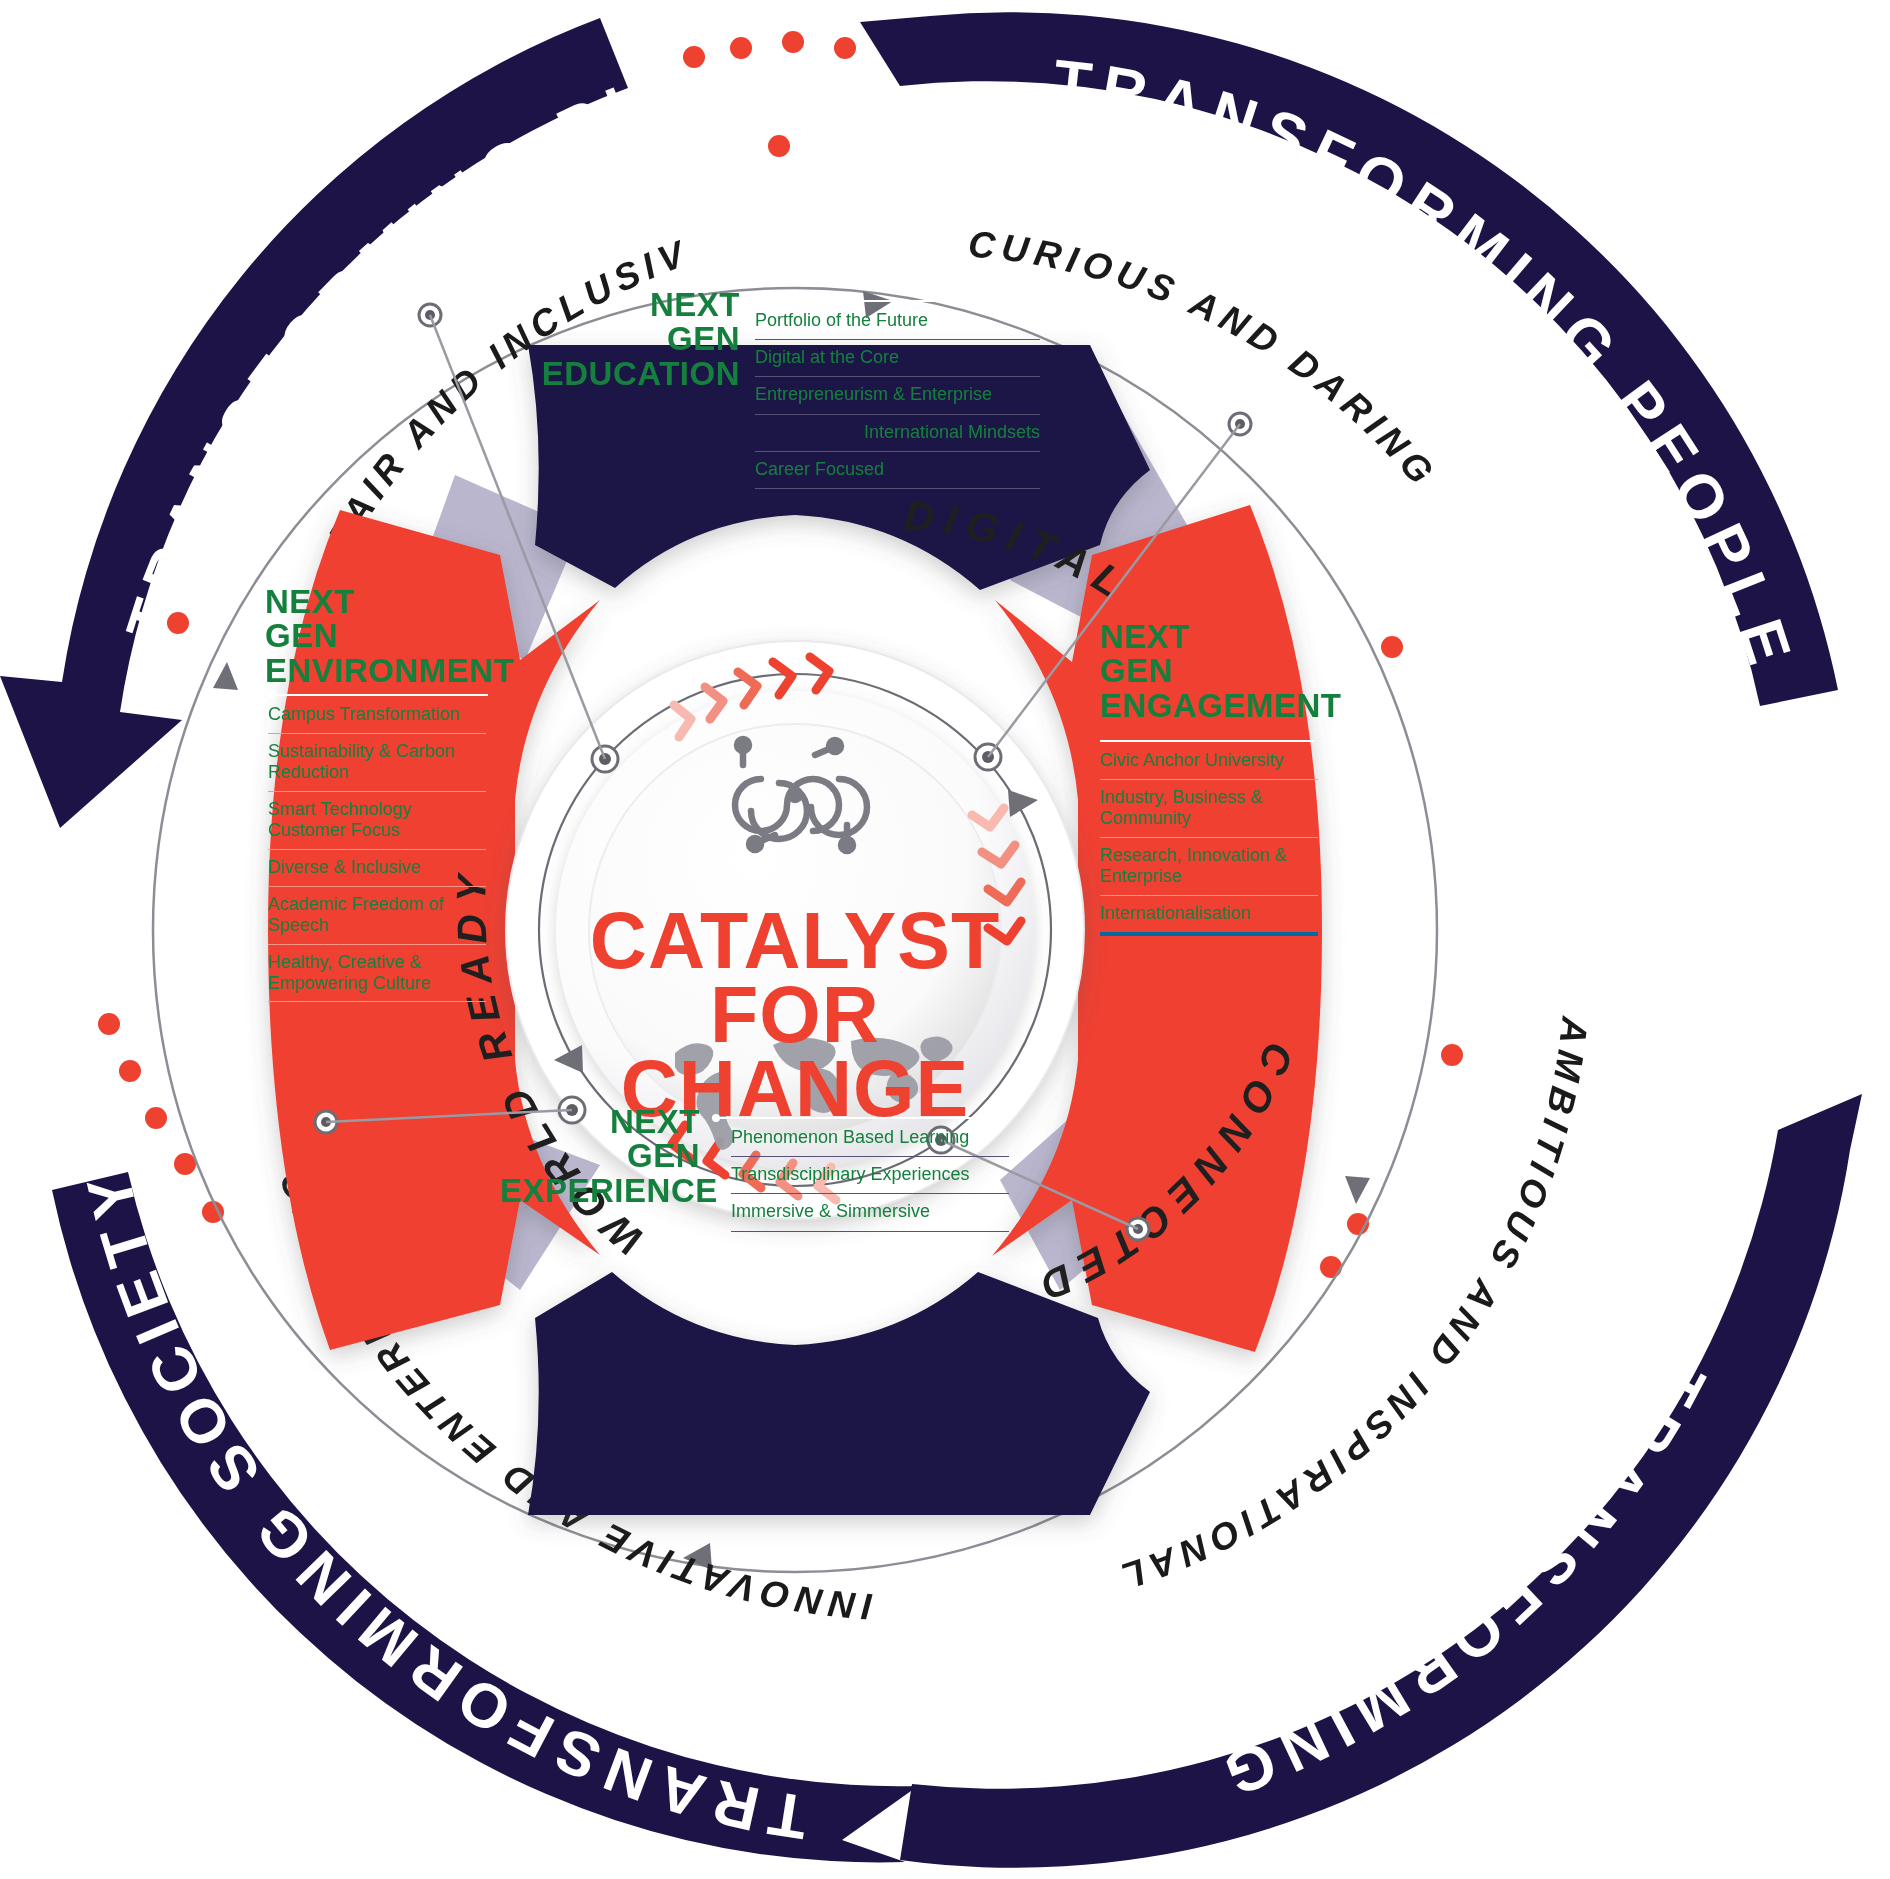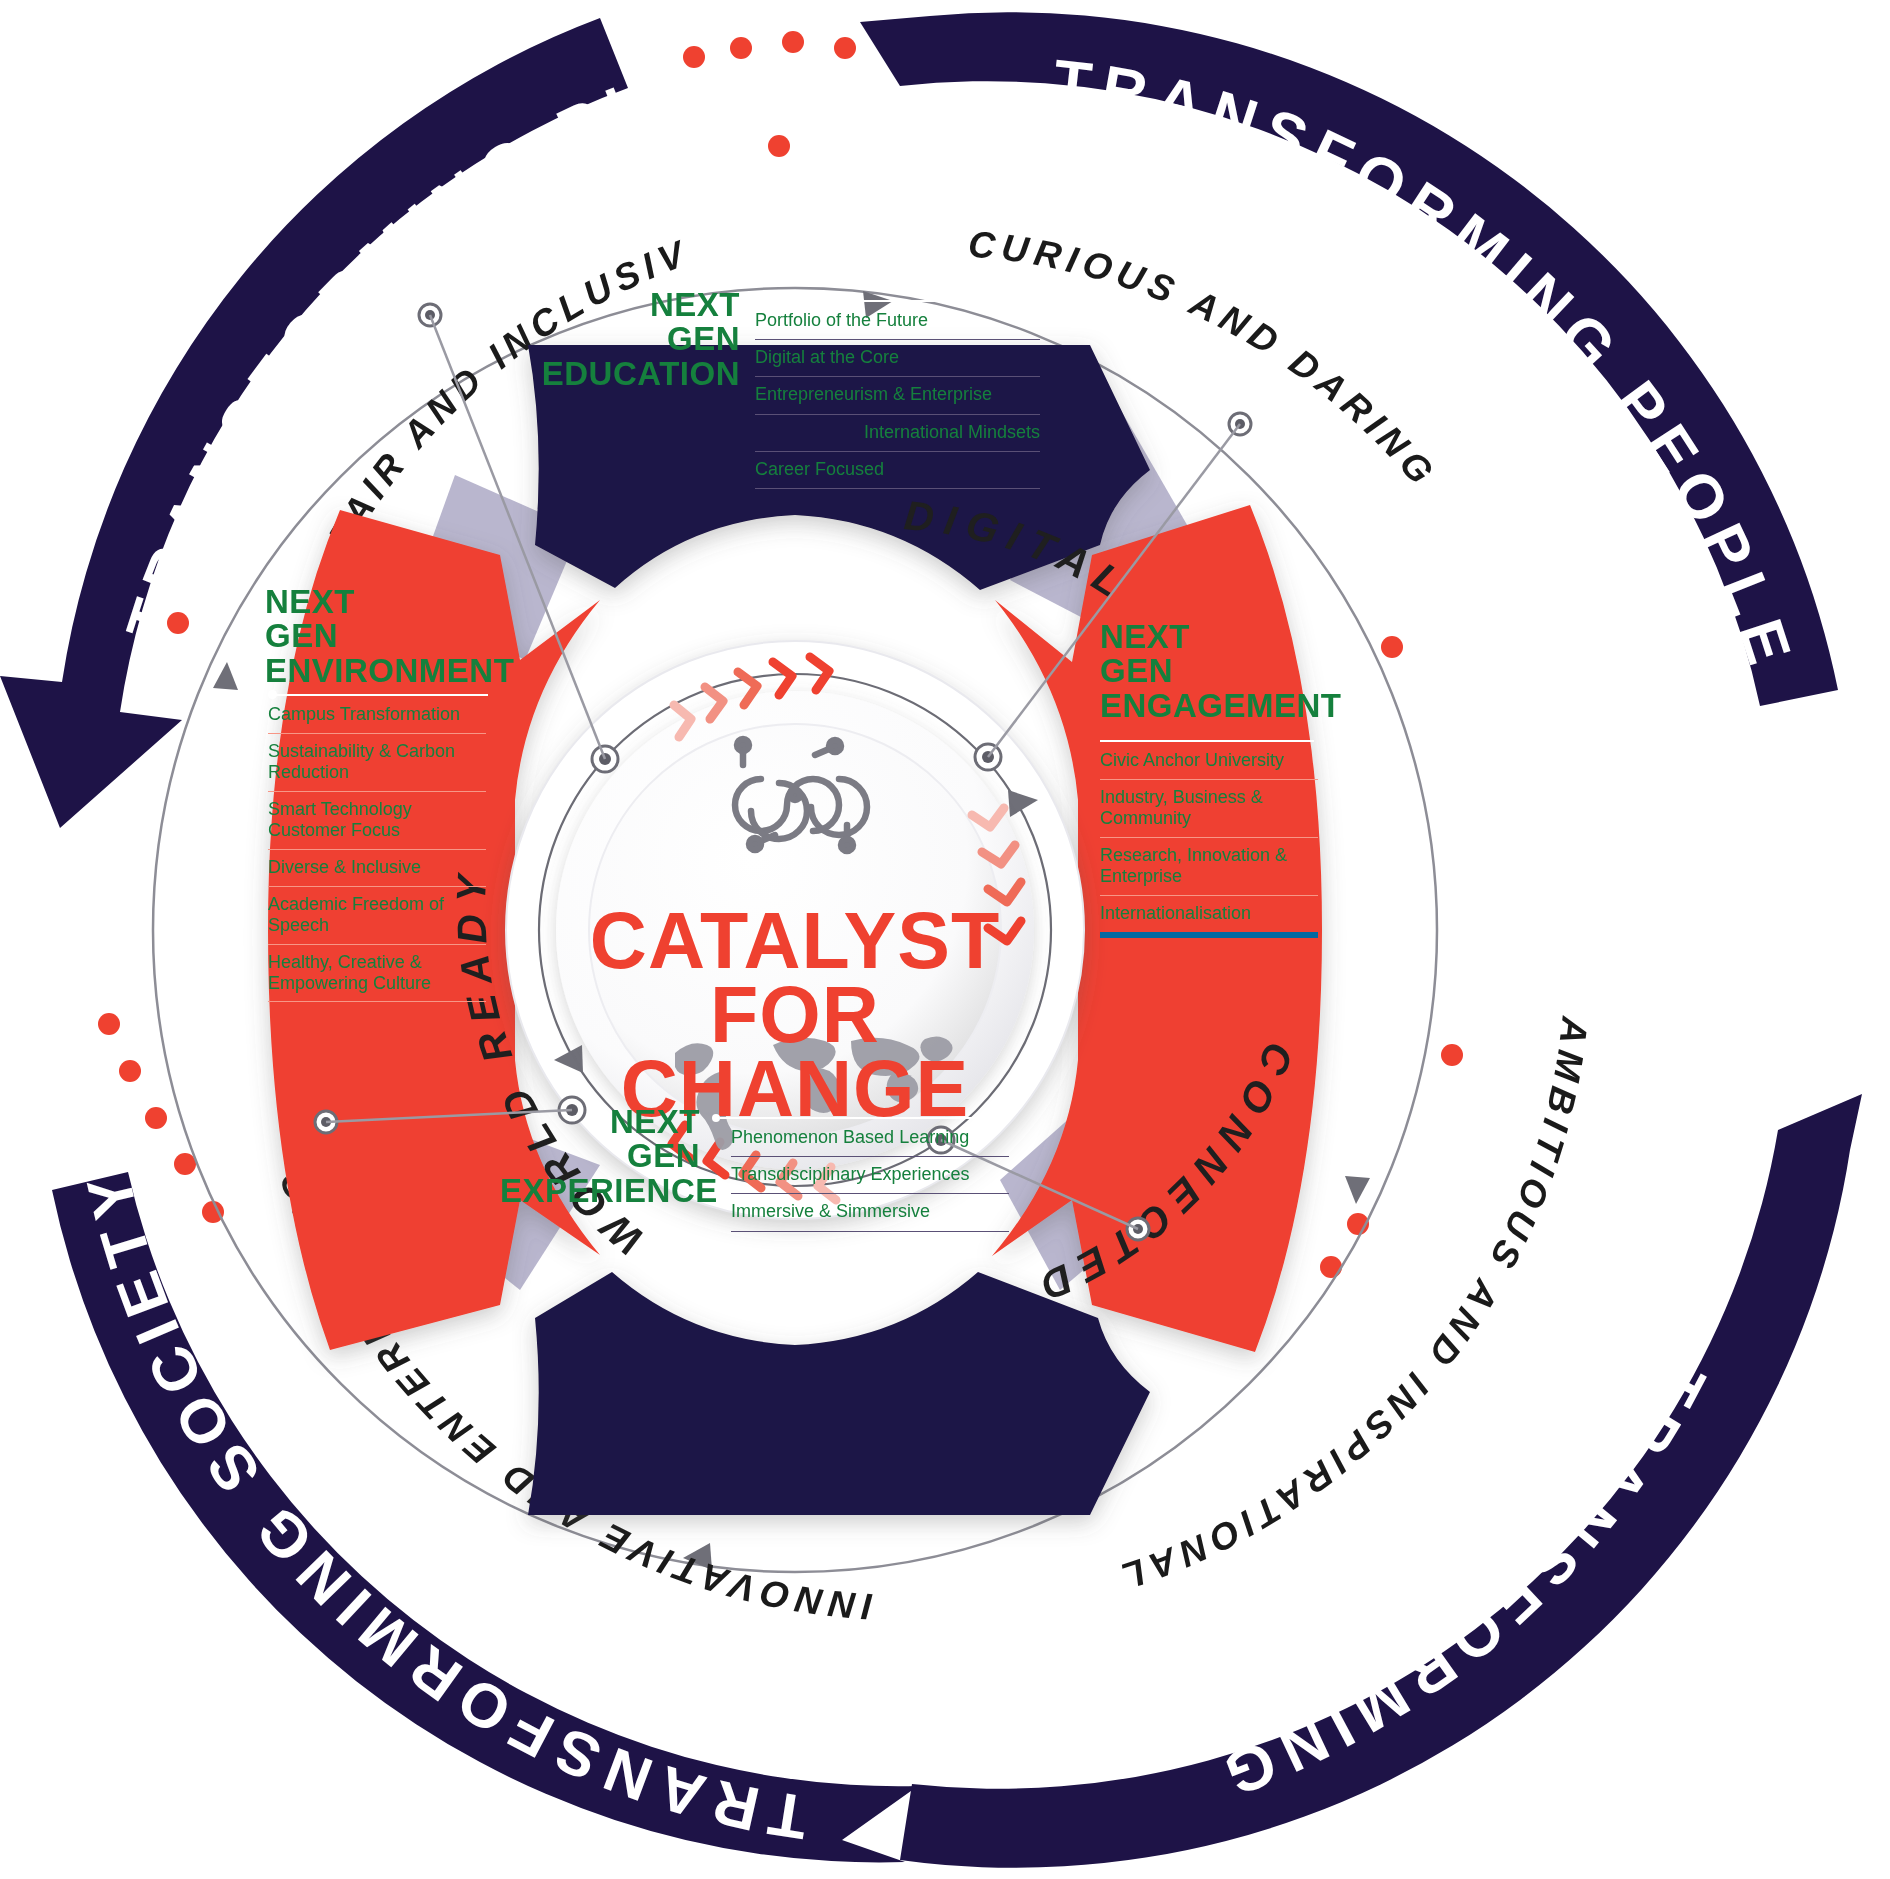--- a/index.html
+++ b/index.html
@@ -271,21 +271,21 @@
 <div class="htxt qtitle" style="left:1100px;top:620px;width:240px;font-size:33px;">
   <div>NEXT</div>
   <div>GEN</div>
   <div style="white-space:nowrap;">ENGAGEMENT</div>
 </div>
 <div style="position:absolute;left:1100px;top:740px;width:214px;height:2px;background:#ffffff;"></div>
 <div class="htxt qlist" style="left:1100px;top:743px;width:218px;">
   <div style="border-bottom:1px solid #f79686;">Civic Anchor University</div>
   <div class="t2" style="border-bottom:1px solid #f79686;">Industry, Business &amp; Community</div>
   <div class="t2" style="border-bottom:1px solid #f79686;">Research, Innovation &amp; Enterprise</div>
-  <div style="border-bottom:6px solid #0369a1;">Internationalisation</div>
+  <div style="border-bottom:4px solid #0369a1;">Internationalisation</div>
 </div>
 
 <div class="htxt qtitle" style="left:500px;top:1105px;width:200px;text-align:right;font-size:33px;">
   <div>NEXT</div>
   <div>GEN</div>
   <div style="white-space:nowrap;">EXPERIENCE</div>
 </div>
 <div style="position:absolute;left:712px;top:1114px;width:8px;height:8px;border-radius:50%;background:#fff;"></div>
 <div style="position:absolute;left:720px;top:1117px;width:285px;height:2px;background:#ffffff;"></div>
 <div class="htxt qlist" style="left:731px;top:1120px;width:278px;">

